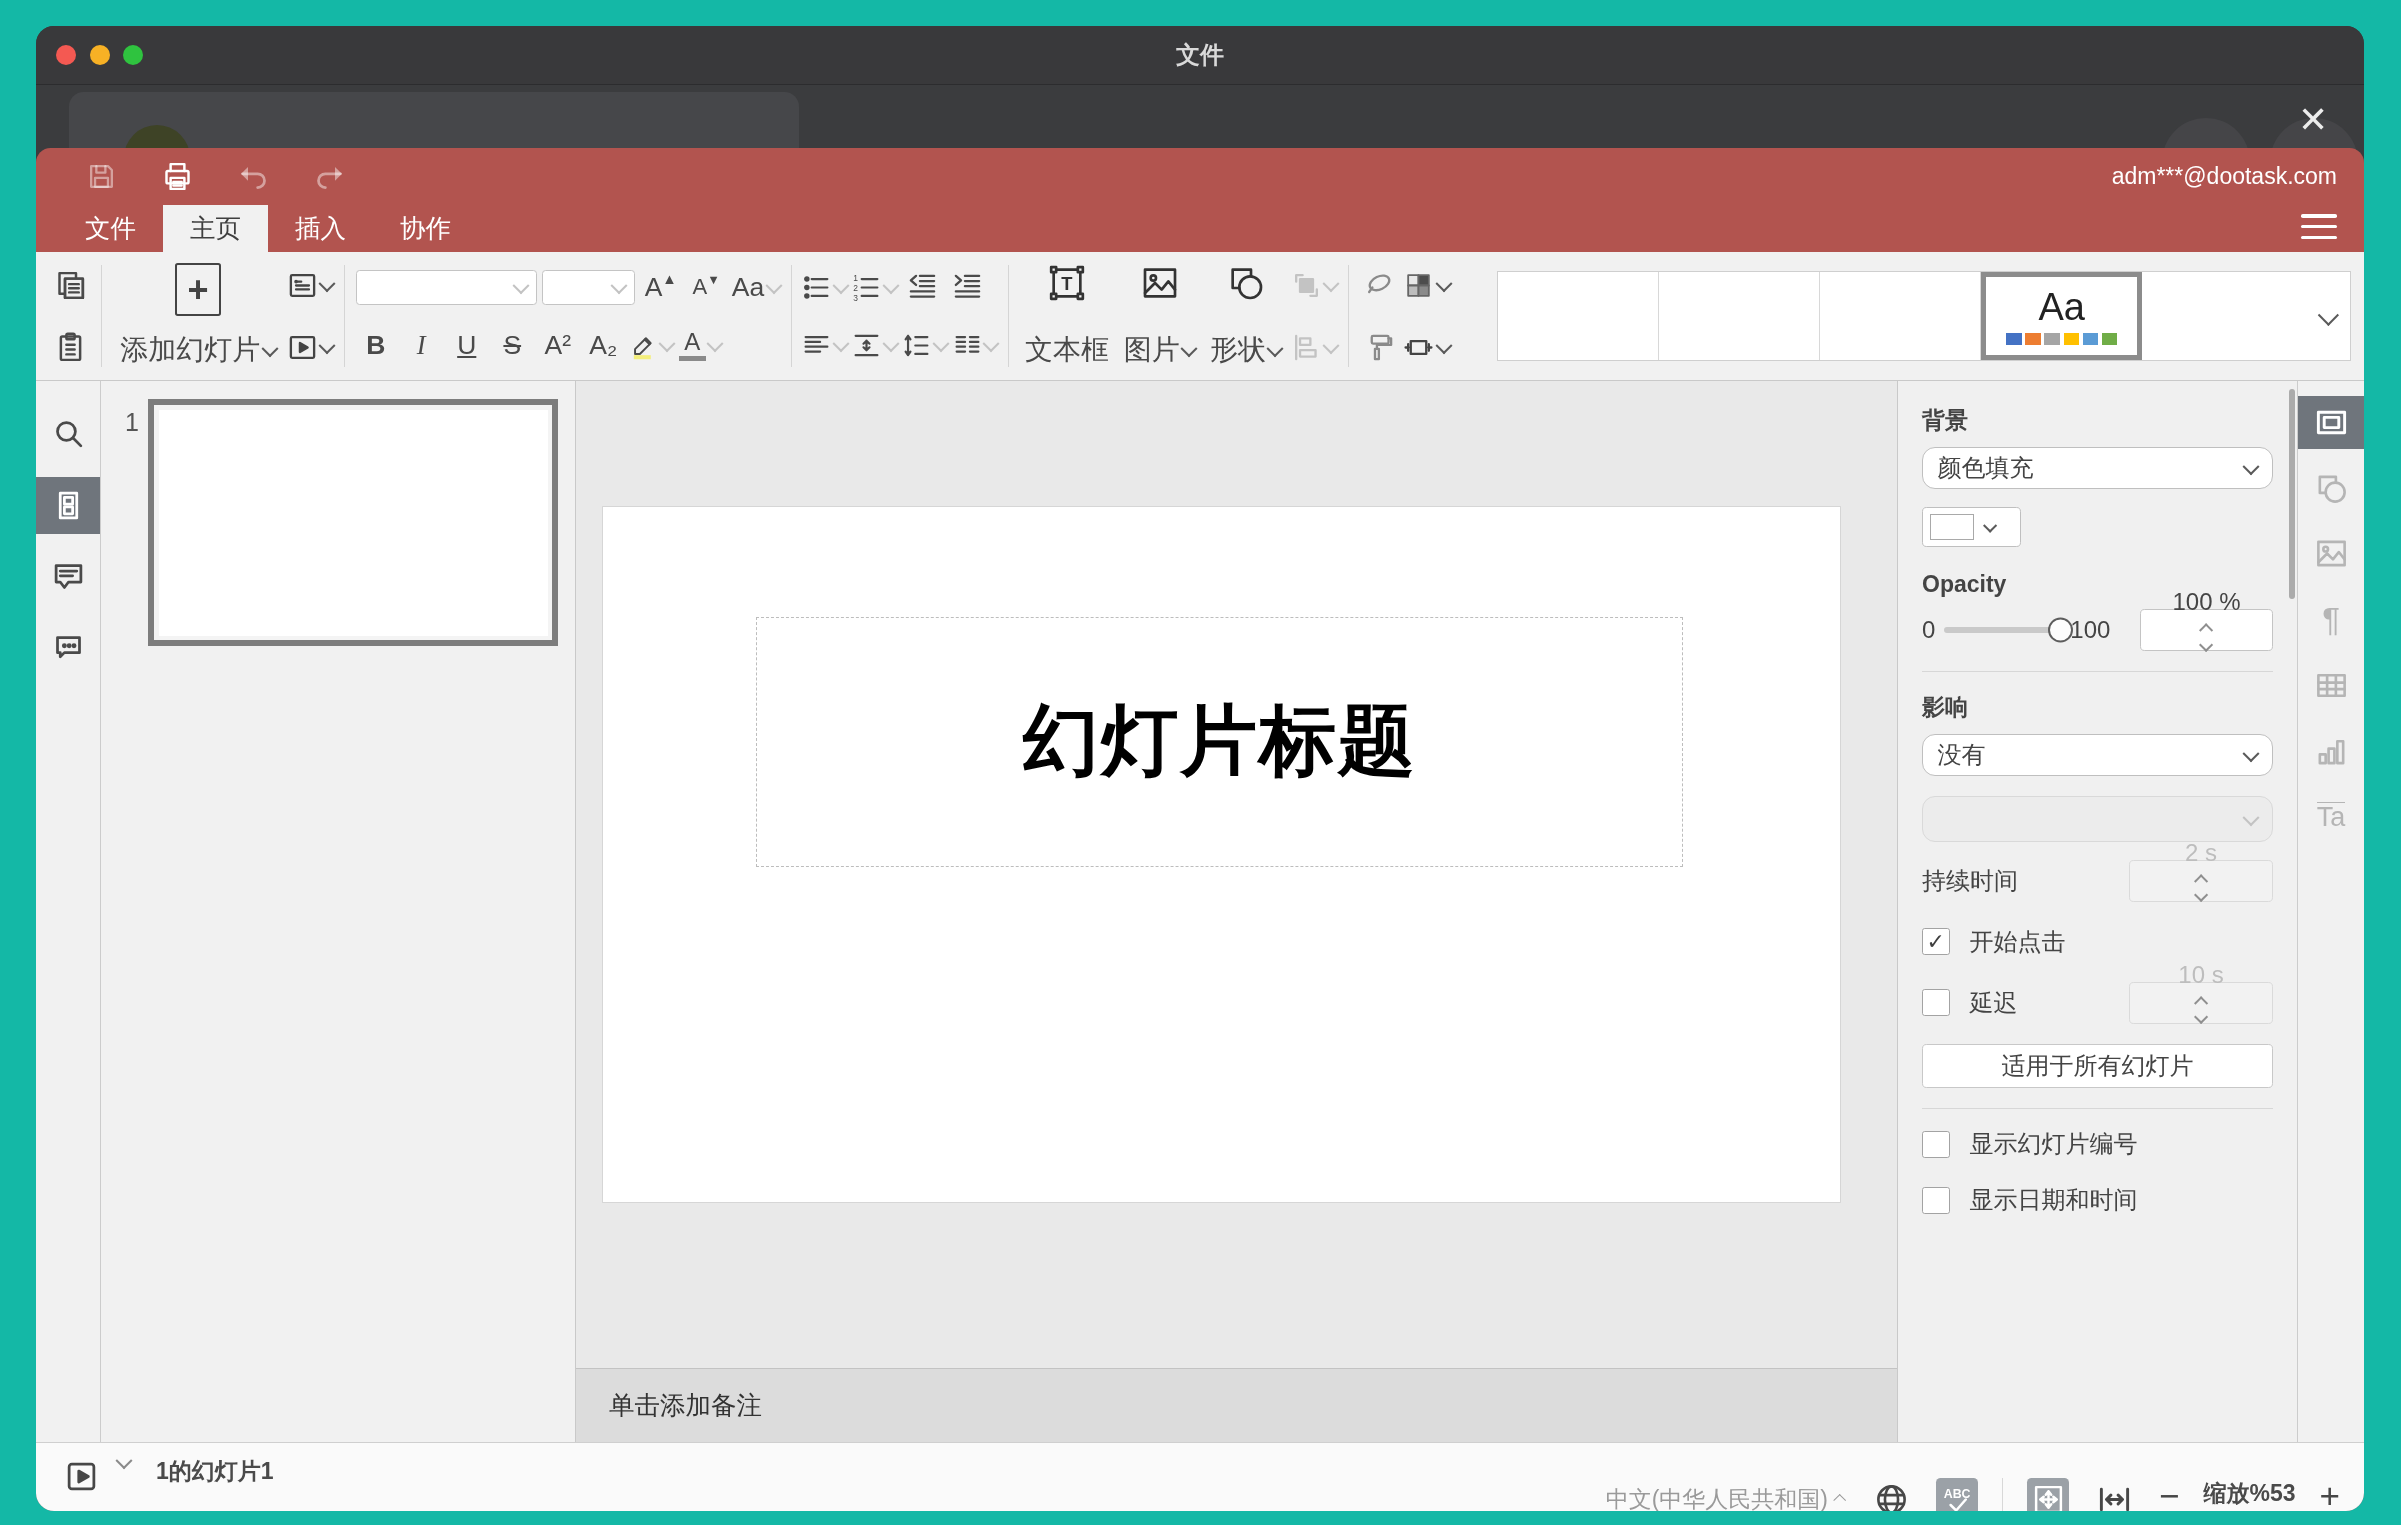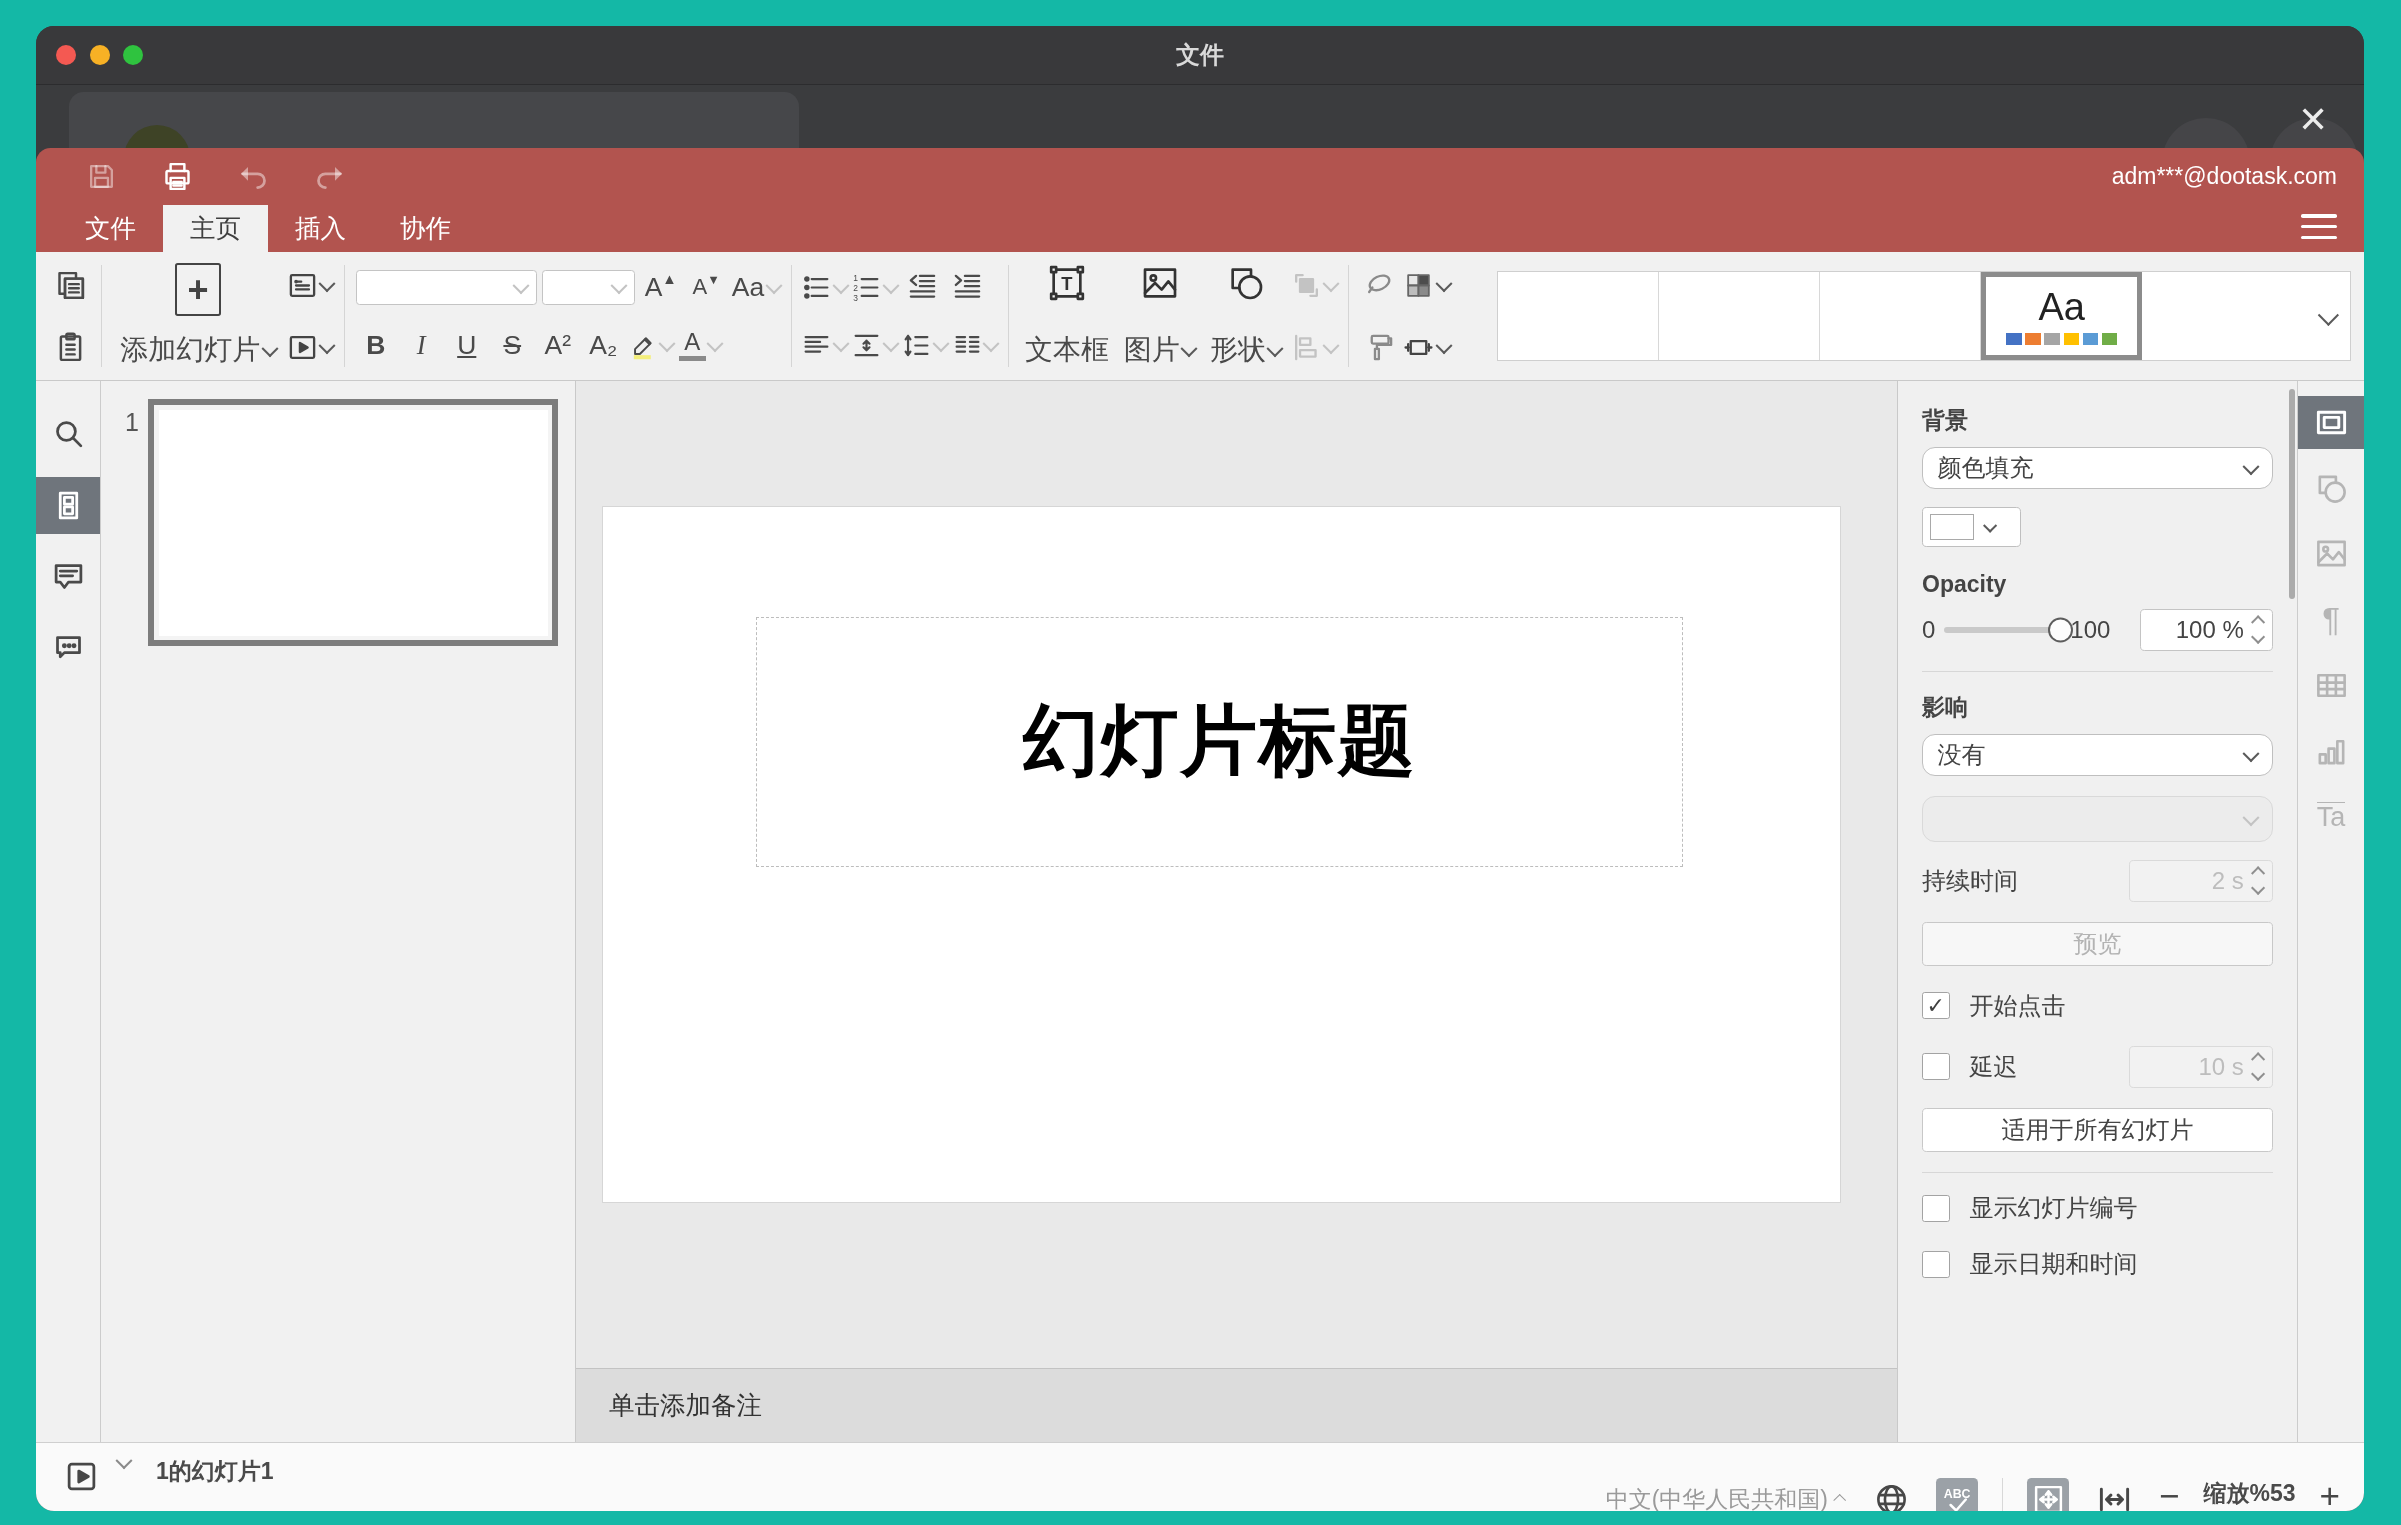--- a/index.html
+++ b/index.html
@@ -79,21 +79,21 @@
   #rightpanel{flex:none;width:400px;background:#f0f0f0;border-left:0.9px solid #c9c9c9;position:relative;padding:18px 24px;box-sizing:border-box;font-size:24px;color:#444;}
   #rightpanel .scrollthumb{position:absolute;right:1.8px;top:7.3px;width:6.4px;height:210px;border-radius:3.6px;background:#ababab;cursor:pointer;}
   .rp-label{font-weight:700;font-size:23px;margin:5.5px 0 11px;}
   .rp-select{height:40px;background:#fff;border:0.9px solid #bfbfbf;border-radius:13px;display:flex;align-items:center;padding:0 14.6px;cursor:pointer;justify-content:space-between;}
   .rp-select.disabled{background:#ececec;border-color:#d9d9d9;color:#bdbdbd;height:44px;}
   .colorbtn{margin:18px 0 5.5px;width:82px;height:38px;background:#fff;border:0.9px solid #bfbfbf;border-radius:4.6px;display:flex;align-items:center;padding:0 7.3px;gap:7.3px;cursor:pointer;}
   .colorbtn .sw{width:42px;height:24px;background:#fff;border:0.9px solid #a9a9a9;}
   .sliderrow{display:flex;align-items:center;margin-top:5.5px;}
   .track{width:117px;height:6.4px;border-radius:3.6px;background:#c9c9c9;margin:0 9px;position:relative;cursor:pointer;}
   .knob{position:absolute;right:-12px;top:50%;transform:translateY(-50%);width:25px;height:25px;border-radius:50%;background:#fdfdfd;border:2.7px solid #5d5d5d;box-sizing:border-box;}
-  .spinner{margin-left:auto;width:113px;height:40px;background:#fff;border:0.9px solid #c4c4c4;border-radius:4.6px;display:flex;align-items:center;justify-content:flex-end;padding:0 9px;gap:9px;}
+  .spinner{margin-left:auto;width:113px;height:40px;background:#fff;border:0.9px solid #c4c4c4;border-radius:4.6px;display:flex;align-items:center;justify-content:flex-end;padding:0 9px;gap:9px;flex-direction:column;}
   .spinner.disabled{color:#bdbdbd;background:#f2f2f2;border-color:#dadada;}
   .spin-arrows{display:flex;flex-direction:column;gap:4.6px;}
   .spin-arrows i{width:8.2px;height:8.2px;border-right:2.3px solid #8f8f8f;border-bottom:2.3px solid #8f8f8f;display:block;}
   .spin-arrows .up{transform:rotate(-135deg);}
   .spin-arrows .dn{transform:rotate(45deg);}
   .rp-div{height:0.9px;background:#d7d7d7;margin:20px 0;}
   .durrow{display:flex;align-items:center;margin-top:18px;}
   .rp-btn{height:42px;border:0.9px solid #c8c8c8;border-radius:4.6px;background:#f7f7f7;display:flex;align-items:center;justify-content:center;margin-top:20px;cursor:pointer;}
   .rp-btn.disabled{color:#b3b3b3;}
   .rp-btn.primary{background:#fff;color:#444;}
@@ -552,23 +552,20 @@
         <div class="durrow">
           <span>持续时间</span>
           <span class="spinner disabled" style="width:124px;">
             <span>2 s</span>
             <span class="spin-arrows">
                 <i class="up"></i>
                 <i class="dn"></i>
               </span>
           </span>
         </div>
-        <div class="rp-btn disabled">
-            <span>预览</span>
-          </div>
         <div class="chkrow">
           <span class="chk">✓</span>
           <span class="lbl">开始点击</span>
         </div>
         <div class="chkrow">
           <span class="chk"></span>
           <span class="lbl">延迟</span>
           <span class="spinner disabled" style="width:124px;">
             <span>10 s</span>
             <span class="spin-arrows">

